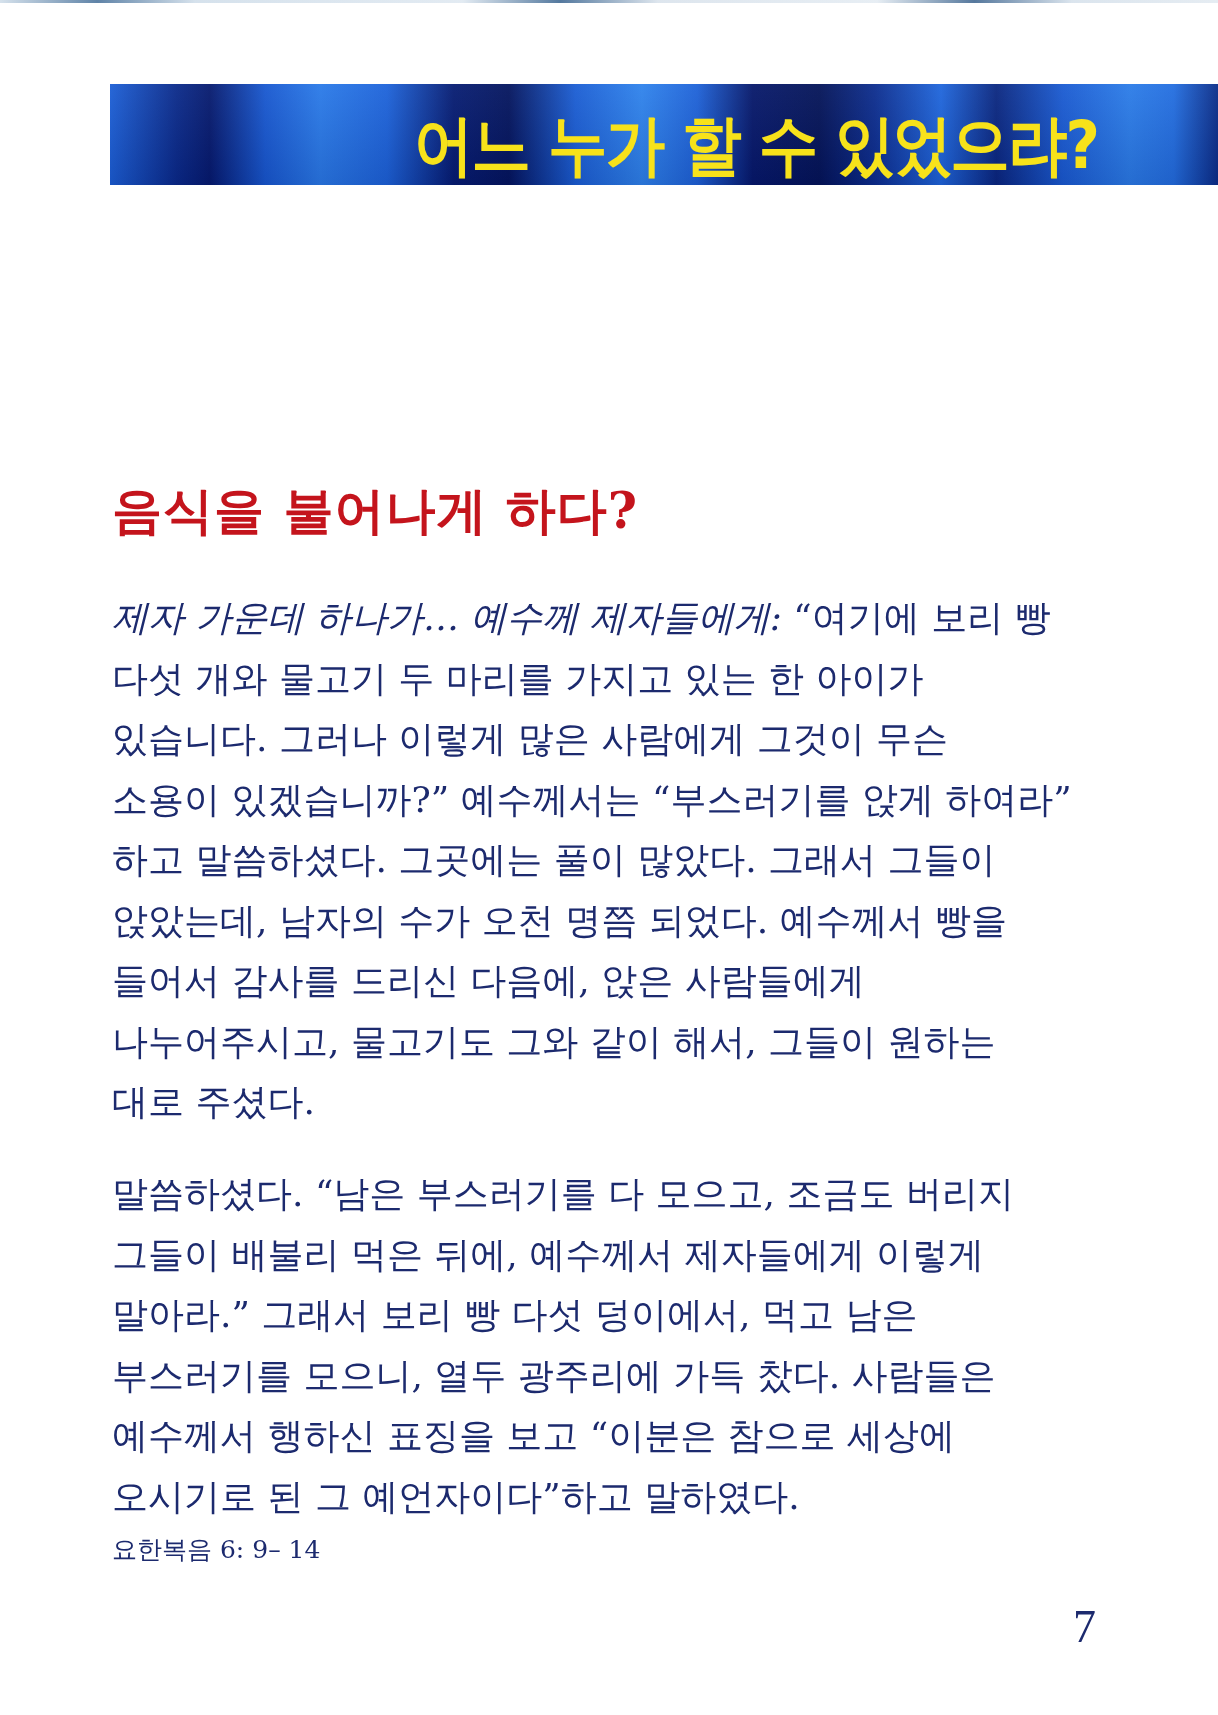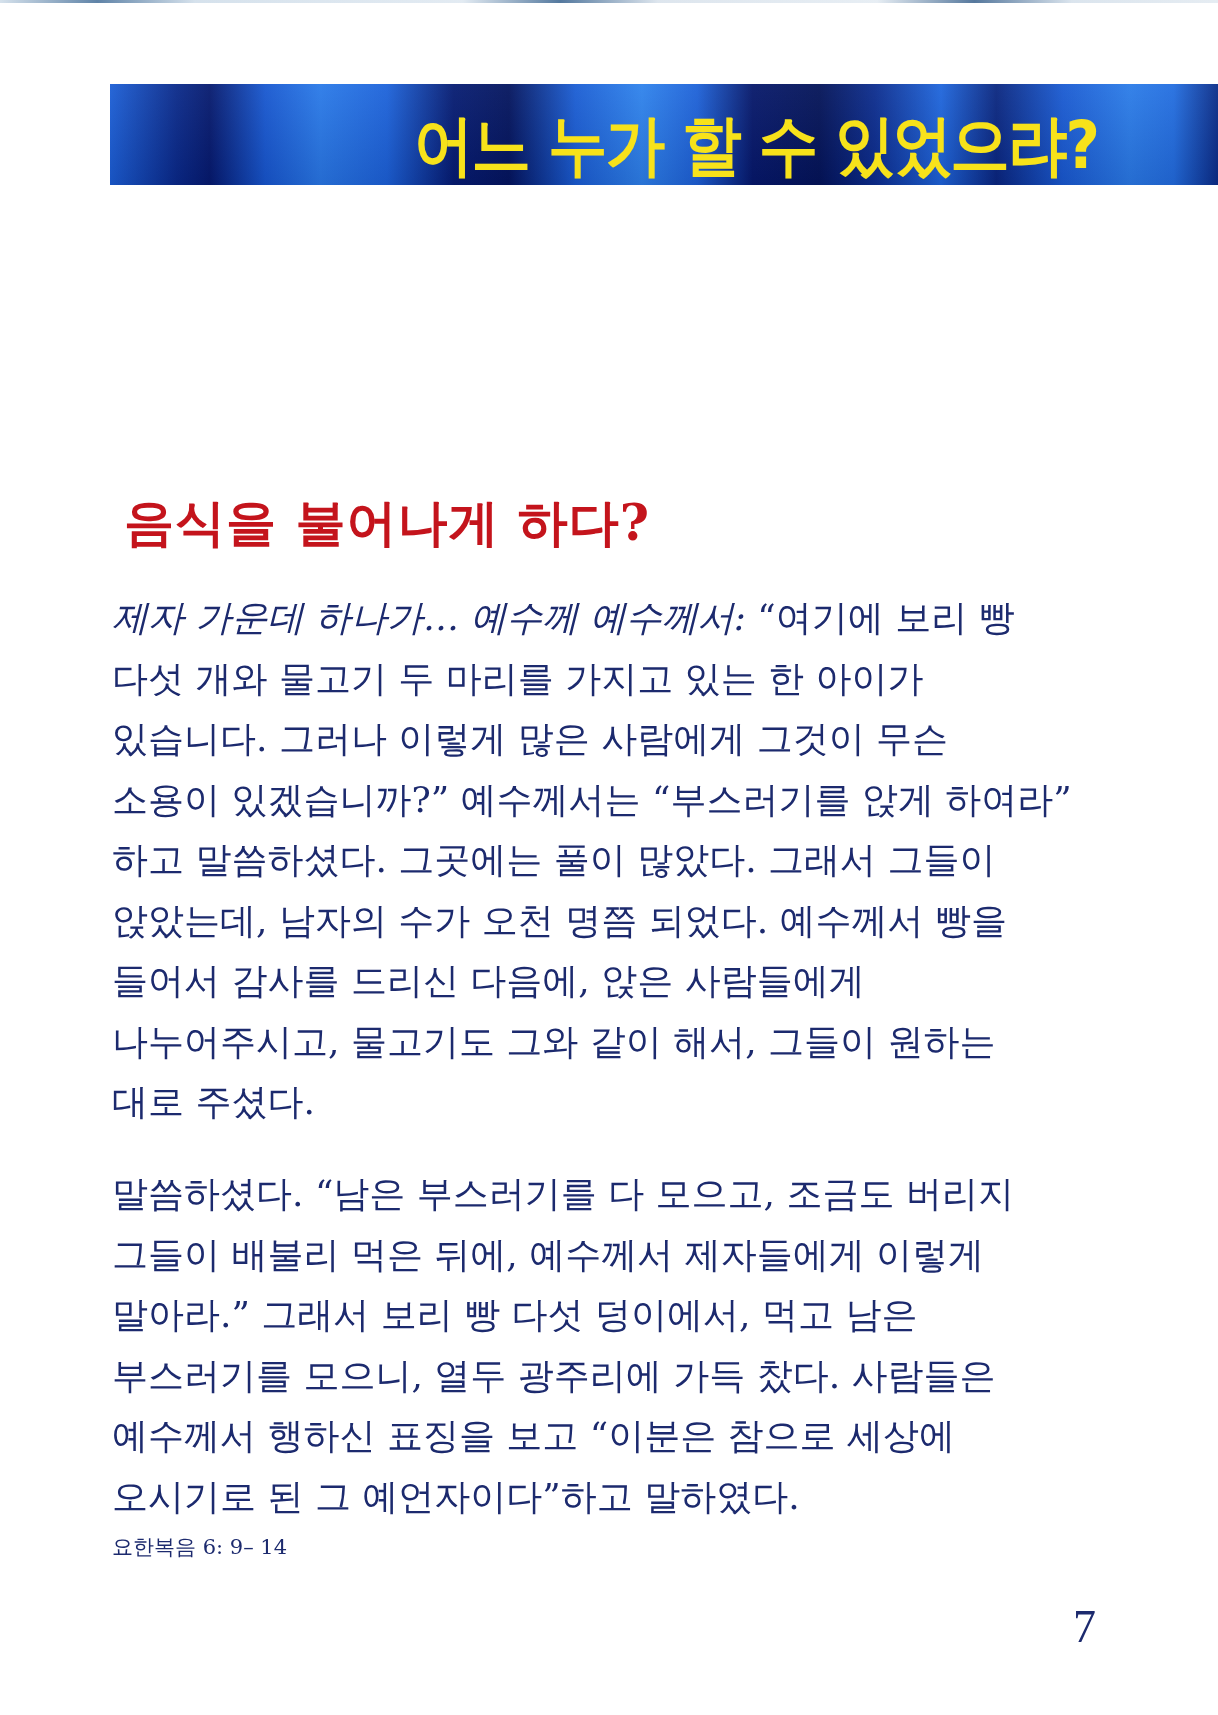--- a/index.html
+++ b/index.html
@@ -98,45 +98,45 @@
     .line { display: block; white-space: nowrap; }
     .italic-lead {
       font-style: italic;
       font-family: "DejaVu Serif", serif;
     }
     .reference {
       position: absolute;
       left: 112px;
       top: 1533px;
       font-family: "DejaVu Serif", serif;
-      font-size: 21px;
+      font-size: 25px;
       color: #1c2a6e;
     }
     .page-number {
       position: absolute;
       left: 1073px;
       top: 1600px;
       font-family: "Liberation Serif", serif;
       font-size: 46px;
       color: #1c2a6e;
     }
   </style>
 </head>
 <body>
 
 <div class="top-strip"></div>
 
 <div class="banner">
   <div class="banner-title">어느 누가 할 수 있었으랴?</div>
 </div>
 
-<h1 class="section-title" style="margin:12px;">음식을 불어나게 하다?</h1>
+<h1 class="section-title" style="margin:0;">음식을 불어나게 하다?</h1>
 
 <div class="body-text para1">
-  <span class="line"><span class="italic-lead">제자 가운데 하나가… 예수께 예수께서:</span><span> “여기에 보리 빵</span></span>
+  <span class="line"><span class="italic-lead">제자 가운데 하나가… 예수께 제자들에게:</span><span> “여기에 보리 빵</span></span>
   <span class="line">다섯 개와 물고기 두 마리를 가지고 있는 한 아이가</span>
   <span class="line">있습니다. 그러나 이렇게 많은 사람에게 그것이 무슨</span>
   <span class="line">소용이 있겠습니까?” 예수께서는 “부스러기를 앉게 하여라”</span>
   <span class="line">하고 말씀하셨다. 그곳에는 풀이 많았다. 그래서 그들이</span>
   <span class="line">앉았는데, 남자의 수가 오천 명쯤 되었다. 예수께서 빵을</span>
   <span class="line">들어서 감사를 드리신 다음에, 앉은 사람들에게</span>
   <span class="line">나누어주시고, 물고기도 그와 같이 해서, 그들이 원하는</span>
   <span class="line">대로 주셨다.</span>
 </div>
 

